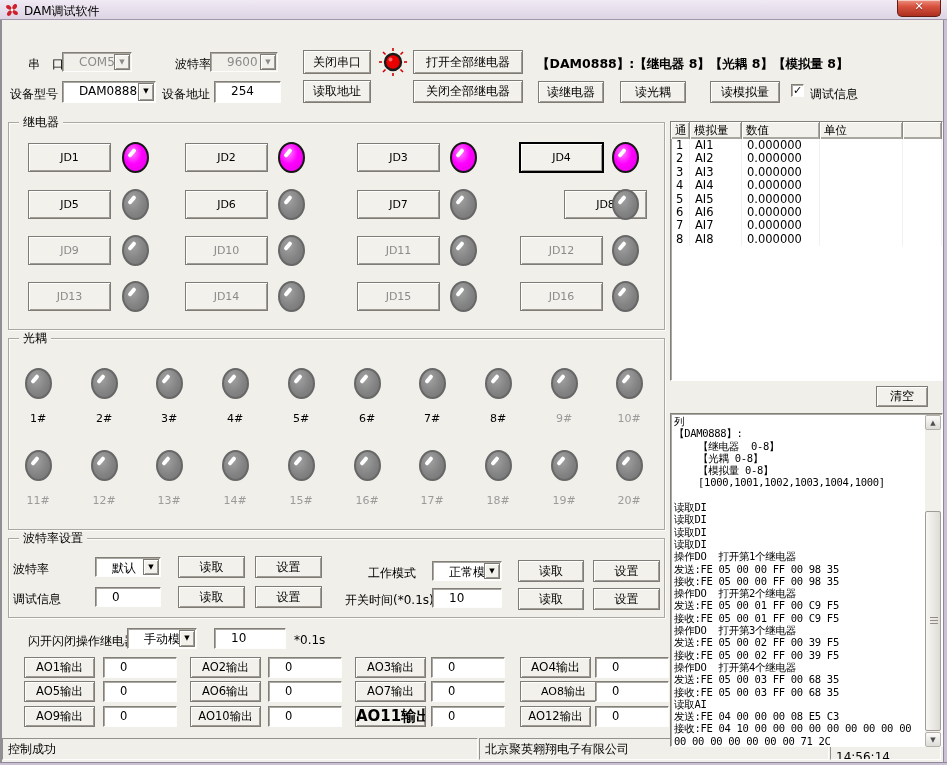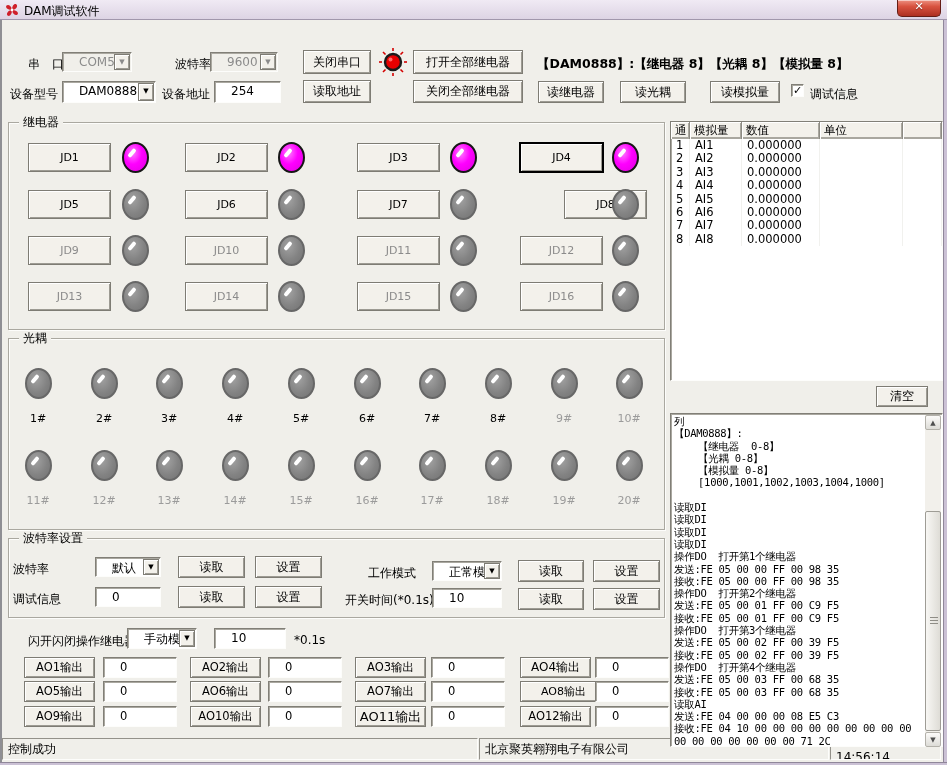--- a/index.html
+++ b/index.html
@@ -378,17 +378,17 @@
     <div class="abs btn" style="left: 190px; top: 681px; width: 71px; height: 21px; line-height: 19px; font-size: 11.5px;">AO6输出</div>
     <div class="abs inset field" style="left: 268px; top: 681px; width: 74px; height: 21px; font-size: 11.5px;">0</div>
     <div class="abs btn" style="left: 355px; top: 681px; width: 71px; height: 21px; line-height: 19px; font-size: 11.5px;">AO7输出</div>
     <div class="abs inset field" style="left: 431px; top: 681px; width: 74px; height: 21px; font-size: 11.5px;">0</div>
     <div class="abs btn" style="left: 520px; top: 681px; width: 87px; height: 21px; line-height: 19px; font-size: 11px;">AO8输出</div>
     <div class="abs inset field" style="left: 595px; top: 681px; width: 74px; height: 21px; font-size: 11.5px;">0</div>
     <div class="abs btn" style="left: 24px; top: 706px; width: 71px; height: 21px; line-height: 19px; font-size: 11.5px;">AO9输出</div>
     <div class="abs inset field" style="left: 103px; top: 706px; width: 74px; height: 21px; font-size: 11.5px;">0</div>
     <div class="abs btn" style="left: 190px; top: 706px; width: 71px; height: 21px; line-height: 19px; font-size: 11.5px;">AO10输出</div>
     <div class="abs inset field" style="left: 268px; top: 706px; width: 74px; height: 21px; font-size: 11.5px;">0</div>
-    <div class="abs btn" style="left: 355px; top: 706px; width: 71px; height: 21px; line-height: 19px; font-size: 13px;">AO11输出</div>
+    <div class="abs btn" style="left: 355px; top: 706px; width: 71px; height: 21px; line-height: 19px; font-size: 15px; font-weight: bold;">AO11输出</div>
     <div class="abs inset field" style="left: 431px; top: 706px; width: 74px; height: 21px; font-size: 11.5px;">0</div>
     <div class="abs btn" style="left: 520px; top: 706px; width: 71px; height: 21px; line-height: 19px; font-size: 11.5px;">AO12输出</div>
     <div class="abs inset field" style="left: 595px; top: 706px; width: 74px; height: 21px; font-size: 11.5px;">0</div>
   </div>
 
 </body></html>

